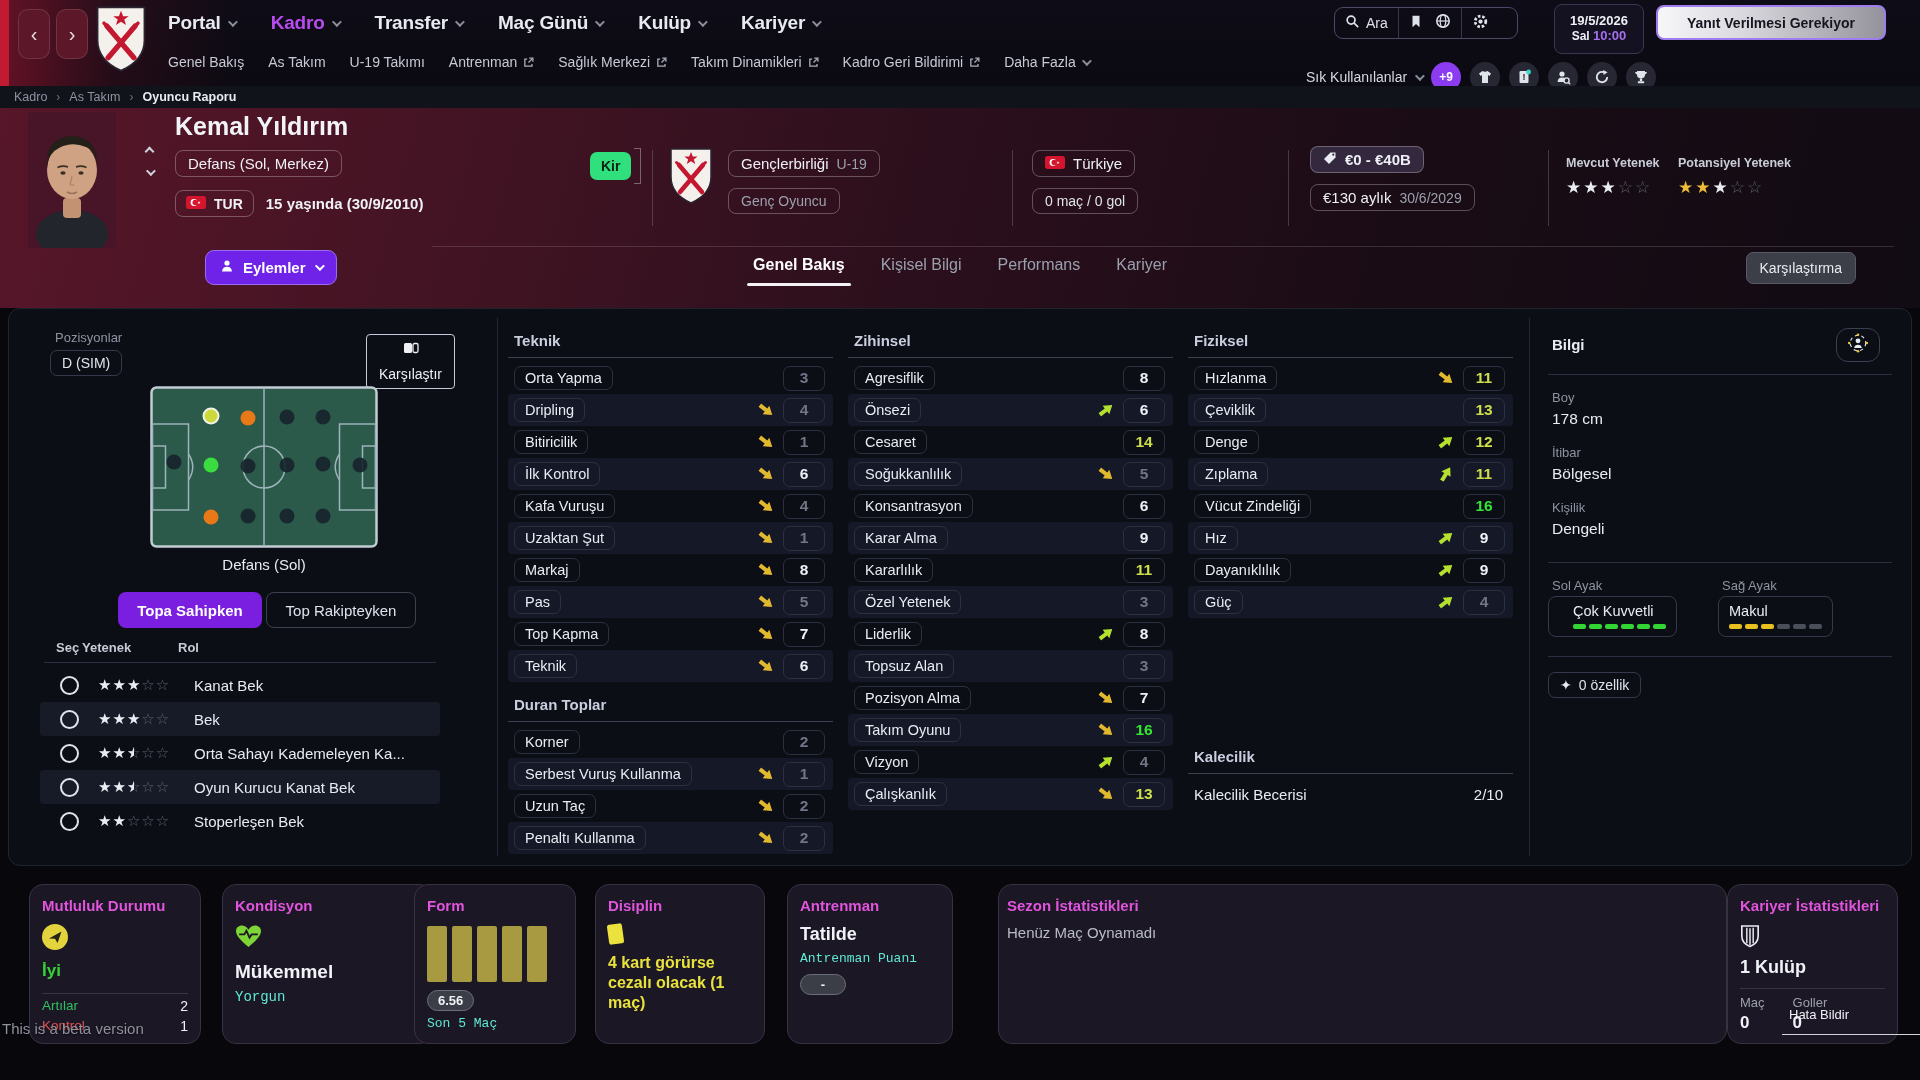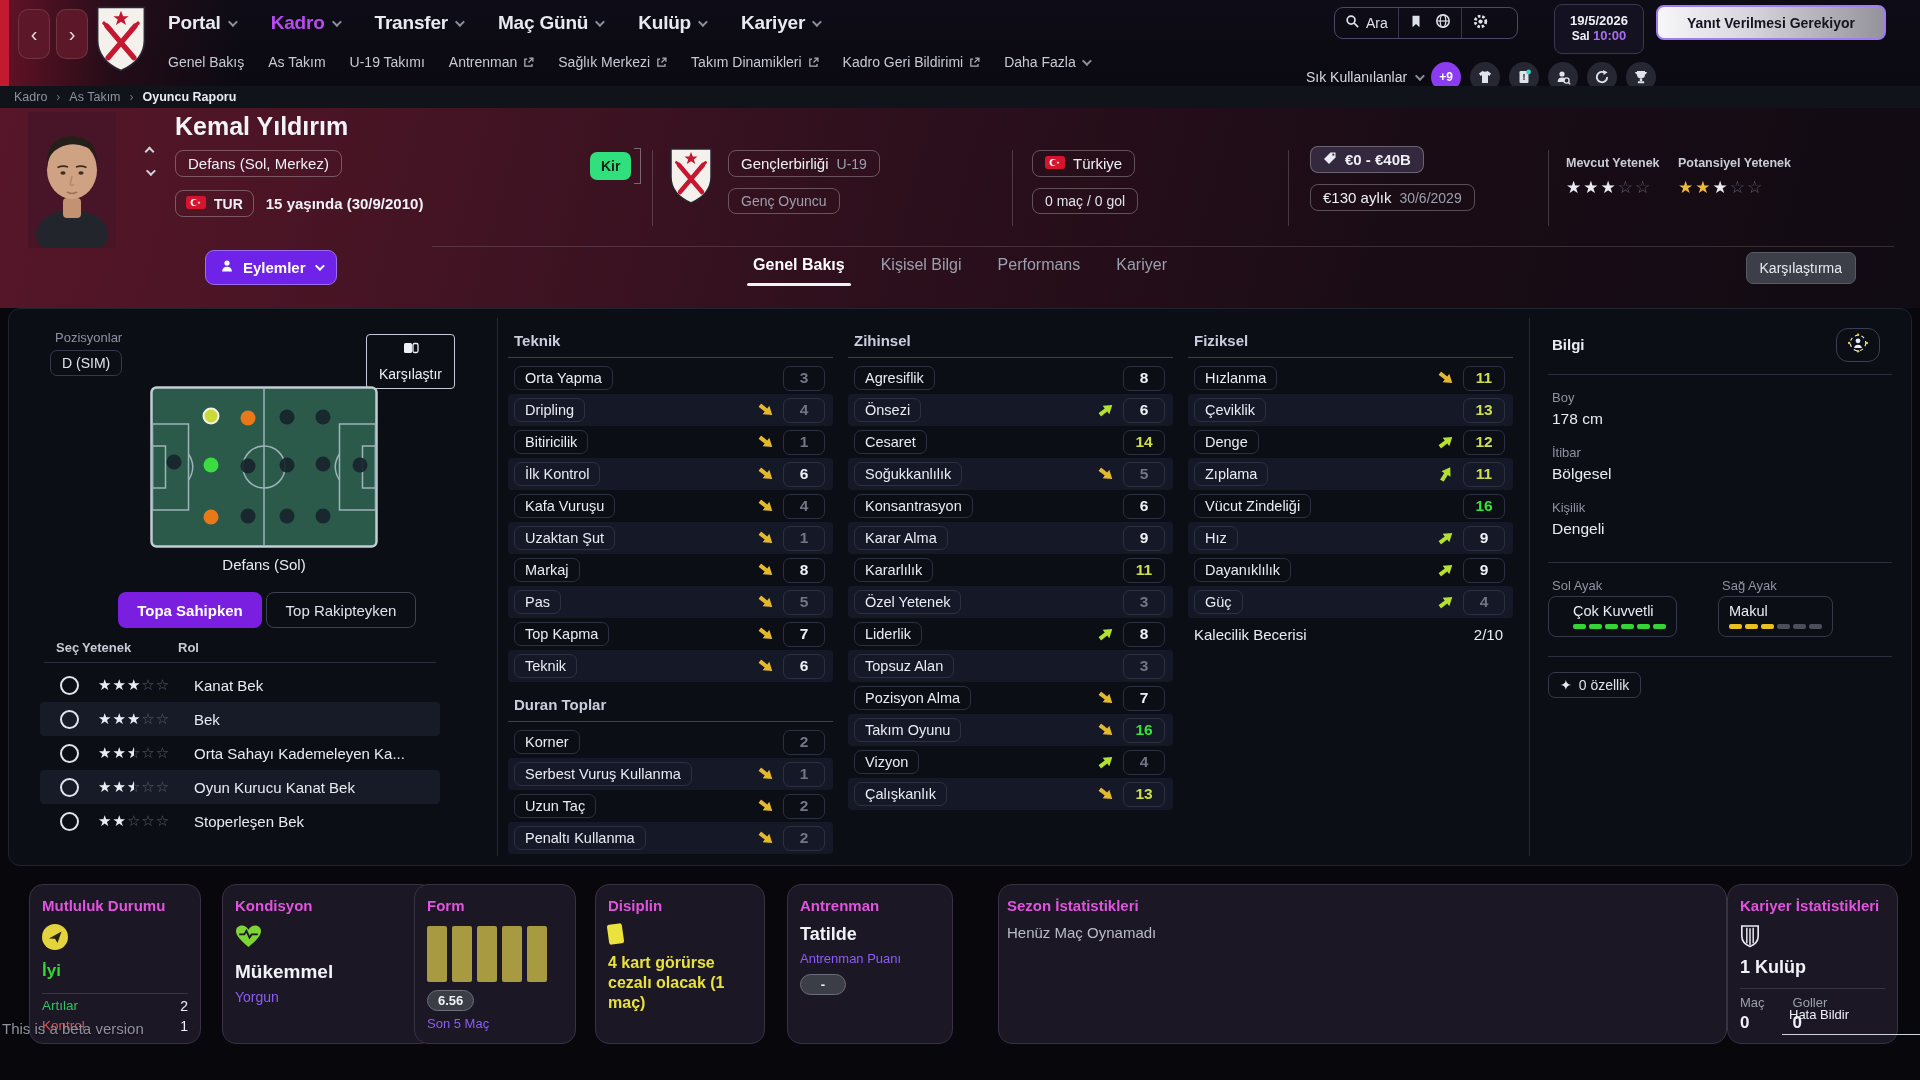--- a/index.html
+++ b/index.html
@@ -109,21 +109,21 @@
   .foot-box .ftxt{font-size:14.5px;color:#e9ecf3;margin-bottom:5px;}
   .segs{display:flex;gap:3px;}
   .seg{width:13px;height:5px;border-radius:2px;background:#4a4f5a;}
   .seg.g{background:#35d435;}
   .seg.y{background:#e8c020;}
 
   
   .card{position:absolute;top:884px;height:160px;background:#1c1725;border:1px solid #3a3144;border-radius:14px;padding:12px 12px;}
   .card-title{font-size:15px;font-weight:700;color:#e154dd;margin-bottom:10px;white-space:nowrap;}
   .card .big{font-size:18px;font-weight:700;color:#f0f2f7;}
-  .card .sub{font-size:13px;color:#8b5cf6;}
+  .card .sub{font-size:13px;color:#5eead4;font-family:Liberation Mono, monospace;}
   .pill{display:inline-flex;align-items:center;justify-content:center;background:#3b3e47;border:1px solid #6b6f79;border-radius:11px;padding:2px 10px;font-size:13px;font-weight:700;color:#f0f2f6;}
   .pc-row{display:flex;justify-content:space-between;font-size:13.5px;margin-top:4px;}
   .pc-row .v{color:#eef1f6;font-size:14px;}
   .form-bars{display:flex;gap:5px;align-items:flex-end;height:58px;margin:4px 0 8px 0;}
   .fbar{width:20px;height:56px;background:#a79a41;border-radius:2px;}
   .ycard{width:15px;height:20px;background:#ece23e;border-radius:2.5px;transform:rotate(-8deg);}
   .disc-text{font-size:16px;font-weight:700;color:#e8e23c;line-height:1.25;margin-top:9px;}
   .career-stats{display:flex;gap:28px;margin-top:6px;}
   .career-stats .cs .lab{font-size:13px;color:#9aa0ab;margin-bottom:3px;}
   .career-stats .cs .val{font-size:17px;font-weight:700;color:#f0f2f7;}
@@ -851,20 +851,21 @@
         <span class="attr-name">Güç</span>
         <span class="attr-right">
           <span class="trend up">
             <svg viewBox="0 0 14 14">
               <path d="M0 5.2 H7 V2.3 L14 7 L7 11.7 V8.8 H0 Z" fill="currentColor"></path>
             </svg>
           </span>
           <span class="attr-val v-dim">4</span>
         </span>
       </div>
+      <div class="attr-head gk">Kalecilik</div>
       <div class="plain-row">
         <span>Kalecilik Becerisi</span>
         <span>2/10</span>
       </div>
     </div>
 
   <div class="abs" style="left:1552px;top:336px;font-size:15px;font-weight:700;color:#e9ecf3;">Bilgi</div>
   <div class="abs" style="left:1836px;top:328px;width:44px;height:34px;border:1px solid #3a4052;border-radius:12px;display:flex;align-items:center;justify-content:center;color:#e9ecf3;">
     <span><svg width="22" height="20" viewBox="0 0 20 18">
           <circle cx="10" cy="9" r="7" fill="none" stroke="currentColor" stroke-width="1" stroke-dasharray="3 3"></circle>

